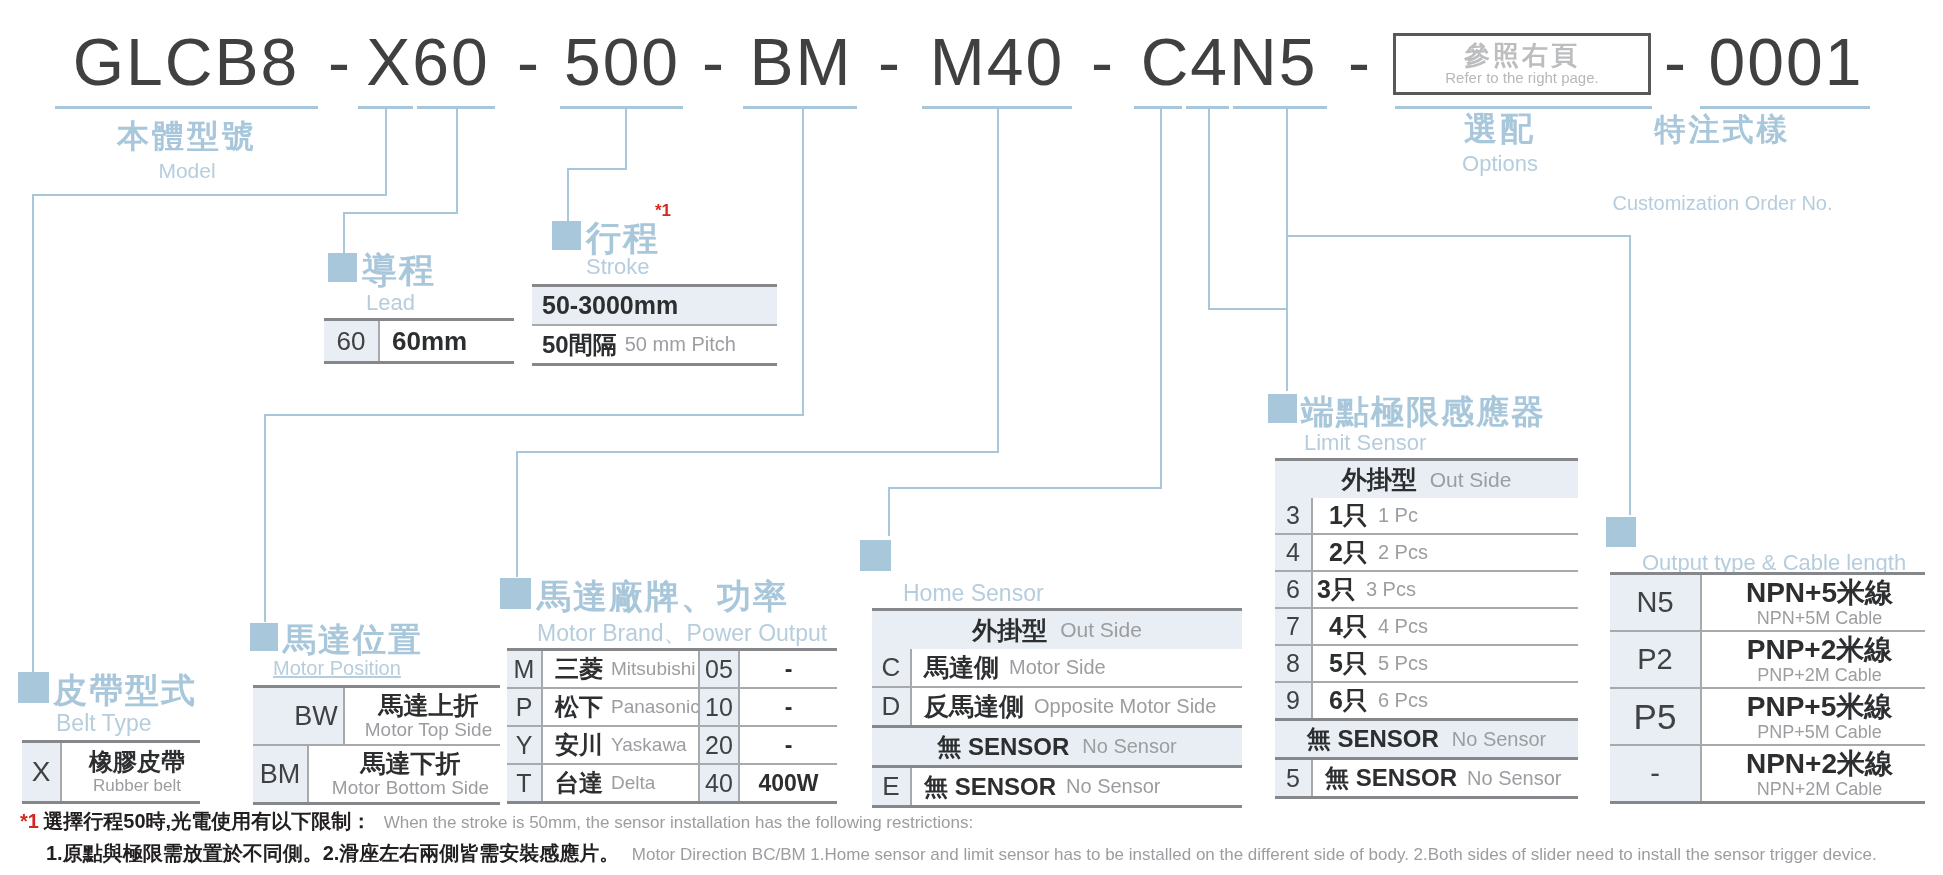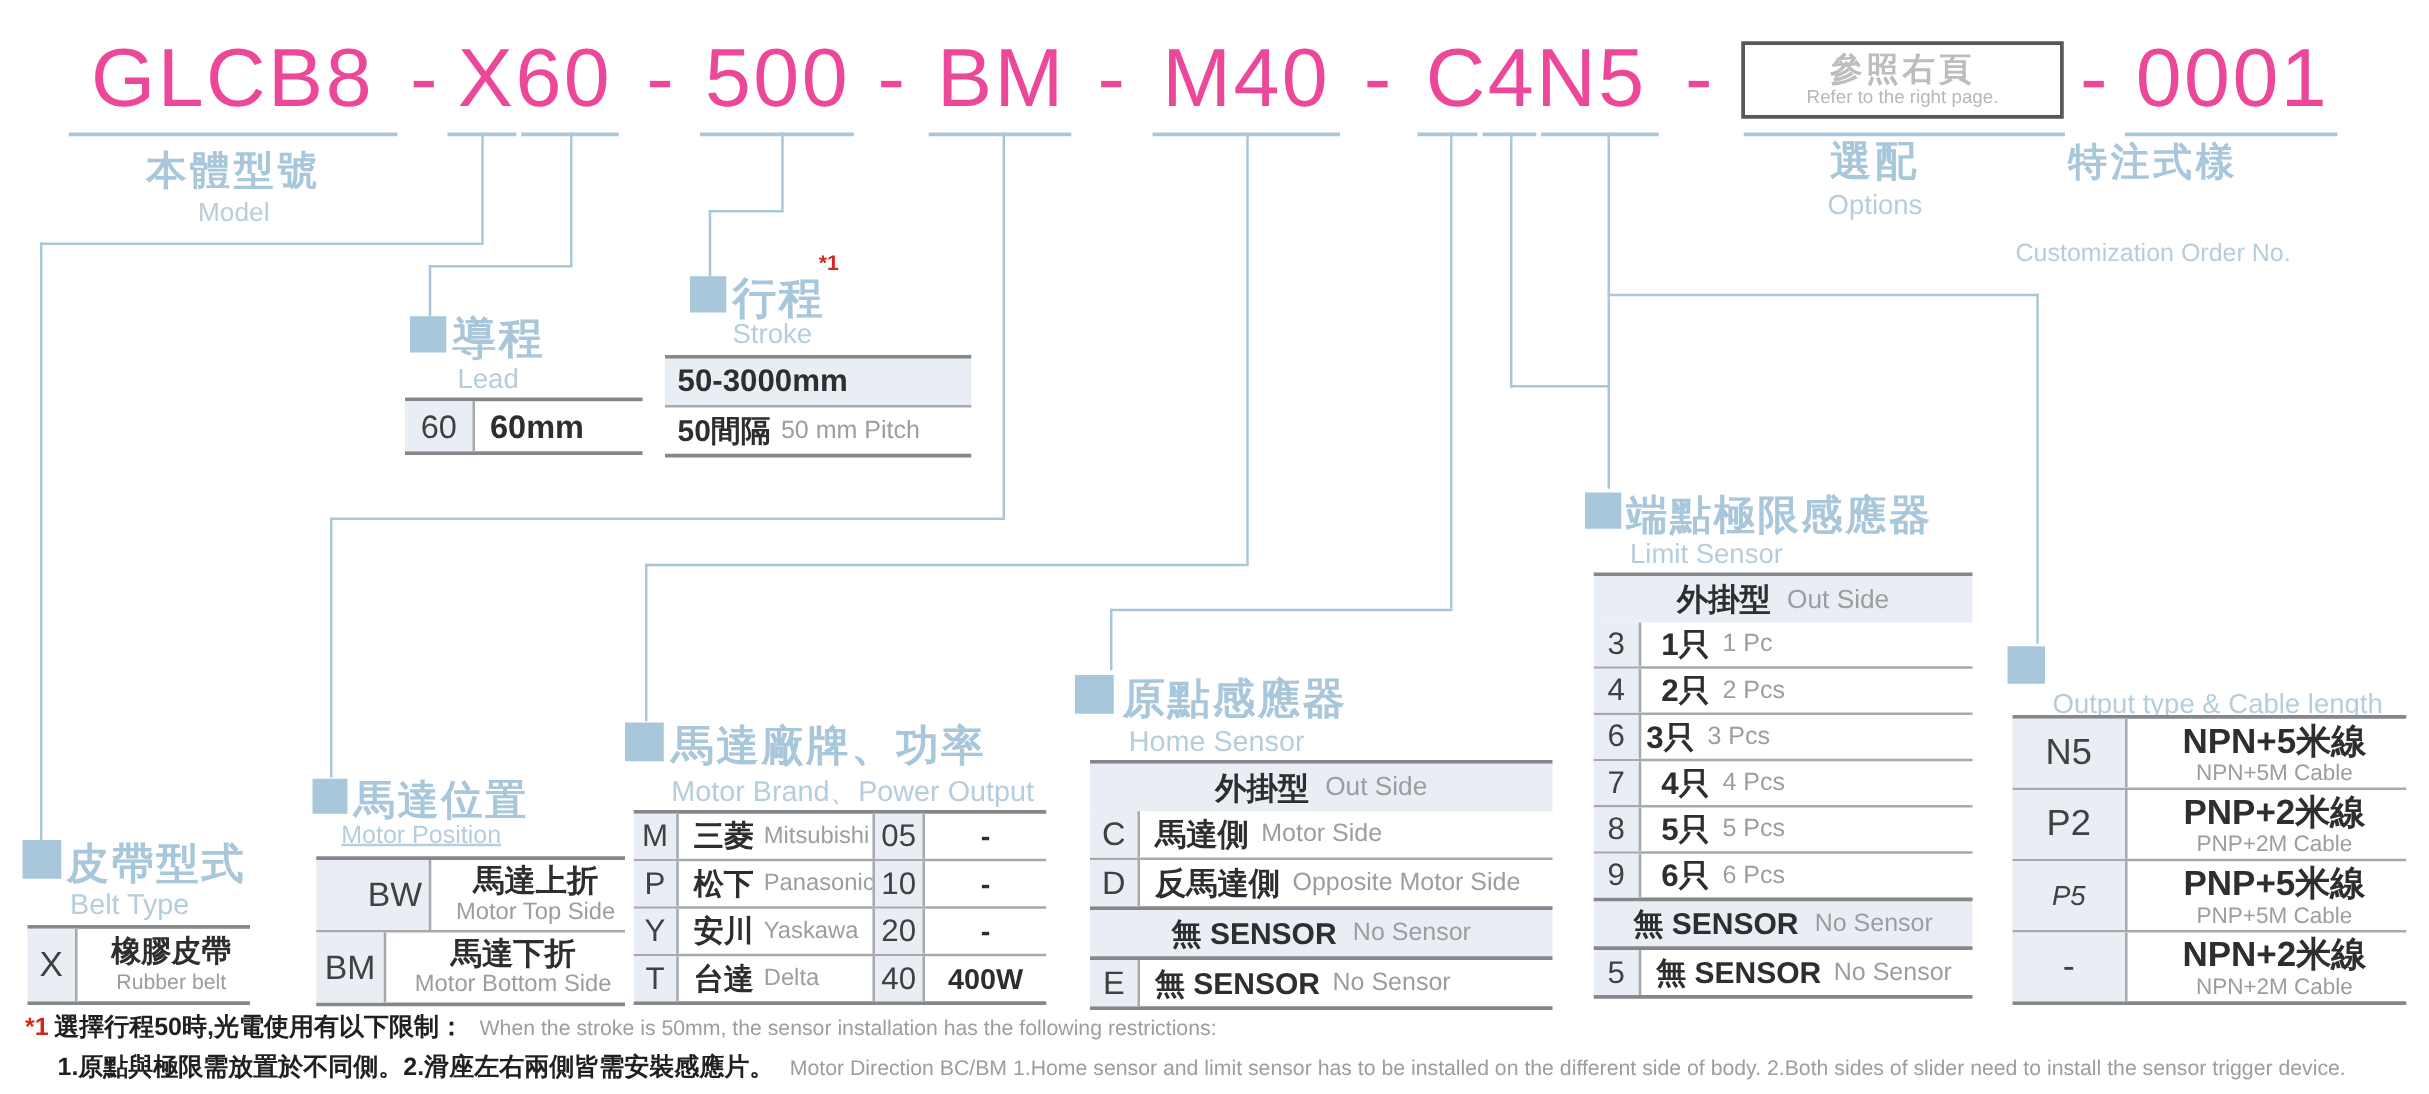--- a/index.html
+++ b/index.html
@@ -1,20 +1,20 @@
 <!DOCTYPE html>
 <html><head>
 <meta charset="utf-8">
 <style>
   html,body{margin:0;padding:0;background:#fff;}
   #canvas{position:relative;width:1943px;height:875px;background:#ffffff;
           font-family:"Liberation Sans", sans-serif;overflow:hidden;}
   
   .tseg{position:absolute;top:24px;height:76px;display:flex;align-items:center;justify-content:center;
-        font-size:66px;font-weight:500;color:#ec4899;letter-spacing:2px;white-space:nowrap;}
+        font-size:66px;font-weight:500;color:#404040;letter-spacing:2px;white-space:nowrap;}
   .optbox{position:absolute;left:1393px;top:33px;width:258px;height:62px;border:3px solid #57585a;
           box-sizing:border-box;display:flex;flex-direction:column;align-items:center;justify-content:center;line-height:1.05;}
   .optbox .bzh{font-size:26px;color:#bcbdbf;letter-spacing:3px;font-weight:600;}
   .optbox .ben{font-size:15px;color:#b7b8ba;}
   
   .useg{position:absolute;top:106px;height:3px;background:#a9c7db;}
   .vln{position:absolute;width:2px;background:#a9c7db;}
   .hln{position:absolute;height:2px;background:#a9c7db;}
   .sq{position:absolute;background:#a9c7db;}
   
@@ -226,21 +226,20 @@
         <span class="eng" style="font-size:19px;">Delta</span>
       </div>
       <div class="code" style="width:38px;font-size:25px;border-left:2px solid #a7a9ac;">40</div>
       <div class="dcell" style="justify-content:center;padding-left:0;">
           <span class="cjk" style="font-size:23px;">400W</span>
         </div>
     </div>
   </div>
 
   <div class="sq" style="left:860px;top:540px;width:31px;height:31px;"></div>
-  <div class="zhh" style="left:898px;top:536px;font-size:34px;">原點感應器</div>
   <div class="enh" style="left:903px;top:580px;font-size:23px;">Home Sensor</div>
   <div class="tbl" style="left:872px;top:608px;width:370px;">
     <div class="hdrrow" style="height:38px;">
       <span class="cjk" style="font-size:25px;">外掛型</span>
       <span class="eng" style="font-size:21px;">Out Side</span>
     </div>
     <div class="trow" style="height:37px;">
       <div class="code" style="width:38px;font-size:26px;">C</div>
       <div class="dcell" style="gap:10px;">
         <span class="cjk" style="font-size:25px;">馬達側</span>
@@ -341,21 +340,21 @@
       </div>
     </div>
     <div class="trow" style="height:55px;">
       <div class="code" style="width:90px;font-size:29px;">P2</div>
       <div class="stack">
         <span class="cjk" style="font-size:28px;">PNP+2米線</span>
         <span class="eng" style="font-size:18px;">PNP+2M Cable</span>
       </div>
     </div>
     <div class="trow" style="height:55px;">
-      <div class="code" style="width:90px;font-size:22px;font-style:italic;">P5</div>
+      <div class="code" style="width:90px;font-size:35px;">P5</div>
       <div class="stack">
         <span class="cjk" style="font-size:28px;">PNP+5米線</span>
         <span class="eng" style="font-size:18px;">PNP+5M Cable</span>
       </div>
     </div>
     <div class="trow" style="height:55px;">
       <div class="code" style="width:90px;font-size:29px;">-</div>
       <div class="stack">
         <span class="cjk" style="font-size:28px;">NPN+2米線</span>
         <span class="eng" style="font-size:18px;">NPN+2M Cable</span>

